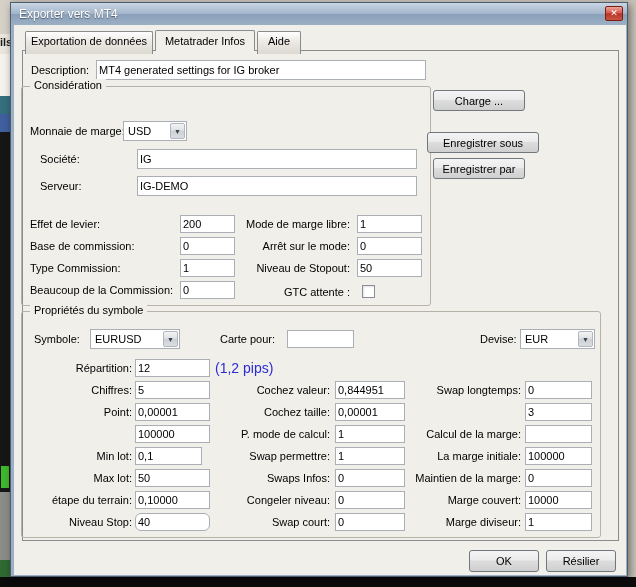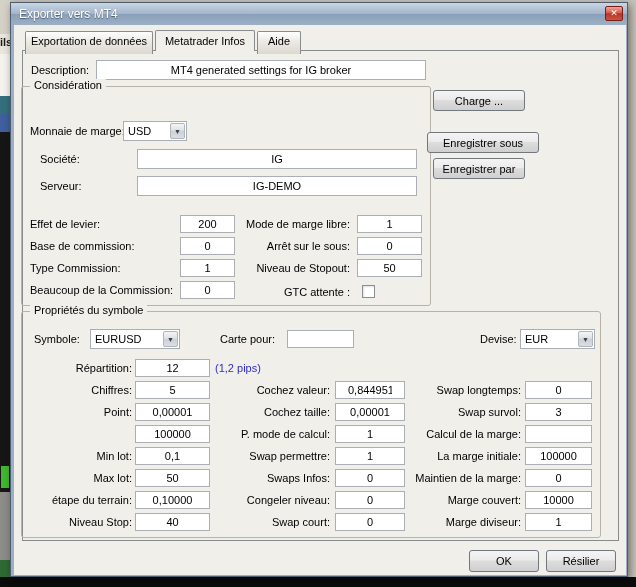--- a/index.html
+++ b/index.html
@@ -32,35 +32,35 @@
          background:linear-gradient(#ffffff,#ece9e3 45%,#dcd9d1); cursor:pointer; }
   .tab.inactive { top:6px; height:23px; line-height:18px; }
   .tab.active { top:5px; height:21px; line-height:20px; background:#f0efea; }
   .panel { position:absolute; left:8px; top:25px; width:597px; height:491px;
            border:1px solid #898c8d; background:#f0efea; }
 
   
   .lbl { position:absolute; font-size:11px; height:18px; line-height:18px; white-space:nowrap; color:#000; }
   .rlbl { text-align:right; }
   .fld { position:absolute; height:18px; border:1px solid #a9afb5; background:#fff;
-         font:11px "Liberation Sans", sans-serif; padding:0 12px; color:#000;text-align:center; }
+         font:11px "Liberation Sans", sans-serif; padding:0 2px; color:#000; }
   .fld.tall { height:20px; }
   .gb { position:absolute; border:1px solid #b7b3a9; border-radius:3px; }
   .gb-title { position:absolute; top:-8px; left:8px; background:#f0efea; padding:0 4px; font-size:11px; white-space:nowrap; }
   .combo { position:absolute; height:20px; border:1px solid #a9afb5; background:#fff; cursor:default; }
   .combo .val { position:absolute; left:4px; top:1px; font-size:11px; line-height:16px; white-space:nowrap; }
   .combo .drop { position:absolute; right:1px; top:1px; width:15px; height:16px; text-align:center;
                  font-size:7px; line-height:16px; color:#36424e; border:1px solid #b0b6bc; border-radius:2px;
                  background:linear-gradient(#f3f4f5,#dfe2e5 45%,#ccd0d5 50%,#dadde1); cursor:pointer; }
   .btn { position:absolute; border:1px solid #70777d; border-radius:3px; font-size:11px; color:#000;
          background:linear-gradient(#f4f4f4,#ebebeb 45%,#dddddd 50%,#cfcfcf); cursor:pointer;
          display:flex; align-items:center; justify-content:center; }
   .checkbox { position:absolute; width:13px; height:13px; border:1px solid #888f96; background:#fff;
               box-shadow:inset 1px 1px 2px rgba(0,0,0,.12); cursor:pointer; }
-  .pips { position:absolute; font-size:11px; height:18px; line-height:18px; color:#2b2bd5; white-space:nowrap; }
+  .pips { position:absolute; font-size:14px; height:18px; line-height:18px; color:#2b2bd5; white-space:nowrap; }
 
   
   .g1l { left:8px; }
   .g1r { left:180px; width:148px; text-align:right; }
   
   .c1l { left:0px; width:110px; text-align:right; }
   .c2l { left:185px; width:123px; text-align:right; }
   .c3l { left:372px; width:127px; text-align:right; }
 </style>
 </head>
@@ -118,21 +118,21 @@
         <input class="fld" style="left: 158px; top: 128px; width: 55px;" value="200">
         <span class="lbl g1l" style="top:150px">Base de commission:</span>
         <input class="fld" style="left: 158px; top: 150px; width: 55px;" value="0">
         <span class="lbl g1l" style="top:172px">Type Commission:</span>
         <input class="fld" style="left: 158px; top: 172px; width: 55px;" value="1">
         <span class="lbl g1l" style="top:194px">Beaucoup de la Commission:</span>
         <input class="fld" style="left: 158px; top: 194px; width: 55px;" value="0">
 
         <span class="lbl rlbl g1r" style="top:128px">Mode de marge libre:</span>
         <input class="fld" style="left: 335px; top: 128px; width: 65px;" value="1">
-        <span class="lbl rlbl g1r" style="top:150px">Arrêt sur le sous:</span>
+        <span class="lbl rlbl g1r" style="top:150px">Arrêt sur le mode:</span>
         <input class="fld" style="left: 335px; top: 150px; width: 65px;" value="0">
         <span class="lbl rlbl g1r" style="top:172px">Niveau de Stopout:</span>
         <input class="fld" style="left: 335px; top: 172px; width: 65px;" value="50">
 
         <span class="lbl rlbl g1r" style="top:196px">GTC attente :</span>
         <span class="checkbox" style="left:340px;top:198px"></span>
       </div>
 
       <button class="btn" style="left:419px;top:65px;width:92px;height:21px">Charge ...</button>
       <button class="btn" style="left:413px;top:107px;width:112px;height:21px">Enregistrer sous</button>
@@ -159,46 +159,45 @@
         <span class="lbl rlbl c1l" style="top:47px">Répartition:</span>
         <input class="fld" style="left: 113px; top: 47px; width: 75px;" value="12">
         <span class="pips" style="left:193px;top:47px">(1,2 pips)</span>
 
         <span class="lbl rlbl c1l" style="top:69px">Chiffres:</span>
         <input class="fld" style="left: 113px; top: 69px; width: 75px;" value="5">
         <span class="lbl rlbl c1l" style="top:91px">Point:</span>
         <input class="fld" style="left: 113px; top: 91px; width: 75px;" value="0,00001">
         <input class="fld" style="left: 113px; top: 113px; width: 75px;" value="100000">
         <span class="lbl rlbl c1l" style="top:135px">Min lot:</span>
-        <input class="fld" style="left: 113px; top: 135px; width: 75px;" value="0,1">
+        <input class="fld" style="left: 113px; top: 135px; width: 67px;" value="0,1">
         <span class="lbl rlbl c1l" style="top:157px">Max lot:</span>
         <input class="fld" style="left: 113px; top: 157px; width: 75px;" value="50">
         <span class="lbl rlbl c1l" style="top:179px">étape du terrain:</span>
         <input class="fld" style="left: 113px; top: 179px; width: 75px;" value="0,10000">
         <span class="lbl rlbl c1l" style="top:201px">Niveau Stop:</span>
-        <input class="fld" style="left: 113px; top: 201px; width: 75px;" value="40">
+        <input class="fld" style="left: 113px; top: 201px; width: 75px; border-radius: 6px;" value="40">
 
         <span class="lbl rlbl c2l" style="top:69px">Cochez valeur:</span>
         <input class="fld" style="left: 313px; top: 69px; width: 70px;" value="0,844951">
         <span class="lbl rlbl c2l" style="top:91px">Cochez taille:</span>
         <input class="fld" style="left: 313px; top: 91px; width: 70px;" value="0,00001">
         <span class="lbl rlbl c2l" style="top:113px">P. mode de calcul:</span>
         <input class="fld" style="left: 313px; top: 113px; width: 70px;" value="1">
         <span class="lbl rlbl c2l" style="top:135px">Swap permettre:</span>
         <input class="fld" style="left: 313px; top: 135px; width: 70px;" value="1">
         <span class="lbl rlbl c2l" style="top:157px">Swaps Infos:</span>
         <input class="fld" style="left: 313px; top: 157px; width: 70px;" value="0">
         <span class="lbl rlbl c2l" style="top:179px">Congeler niveau:</span>
         <input class="fld" style="left: 313px; top: 179px; width: 70px;" value="0">
         <span class="lbl rlbl c2l" style="top:201px">Swap court:</span>
         <input class="fld" style="left: 313px; top: 201px; width: 70px;" value="0">
 
         <span class="lbl rlbl c3l" style="top:69px">Swap longtemps:</span>
         <input class="fld" style="left: 503px; top: 69px; width: 67px;" value="0">
-        <span class="lbl rlbl c3l" style="top:91px">Swap survol:</span>
         <input class="fld" style="left: 503px; top: 91px; width: 67px;" value="3">
         <span class="lbl rlbl c3l" style="top:113px">Calcul de la marge:</span>
         <input class="fld" style="left: 503px; top: 113px; width: 67px;" value="">
         <span class="lbl rlbl c3l" style="top:135px">La marge initiale:</span>
         <input class="fld" style="left: 503px; top: 135px; width: 67px;" value="100000">
         <span class="lbl rlbl c3l" style="top:157px">Maintien de la marge:</span>
         <input class="fld" style="left: 503px; top: 157px; width: 67px;" value="0">
         <span class="lbl rlbl c3l" style="top:179px">Marge couvert:</span>
         <input class="fld" style="left: 503px; top: 179px; width: 67px;" value="10000">
         <span class="lbl rlbl c3l" style="top:201px">Marge diviseur:</span>

